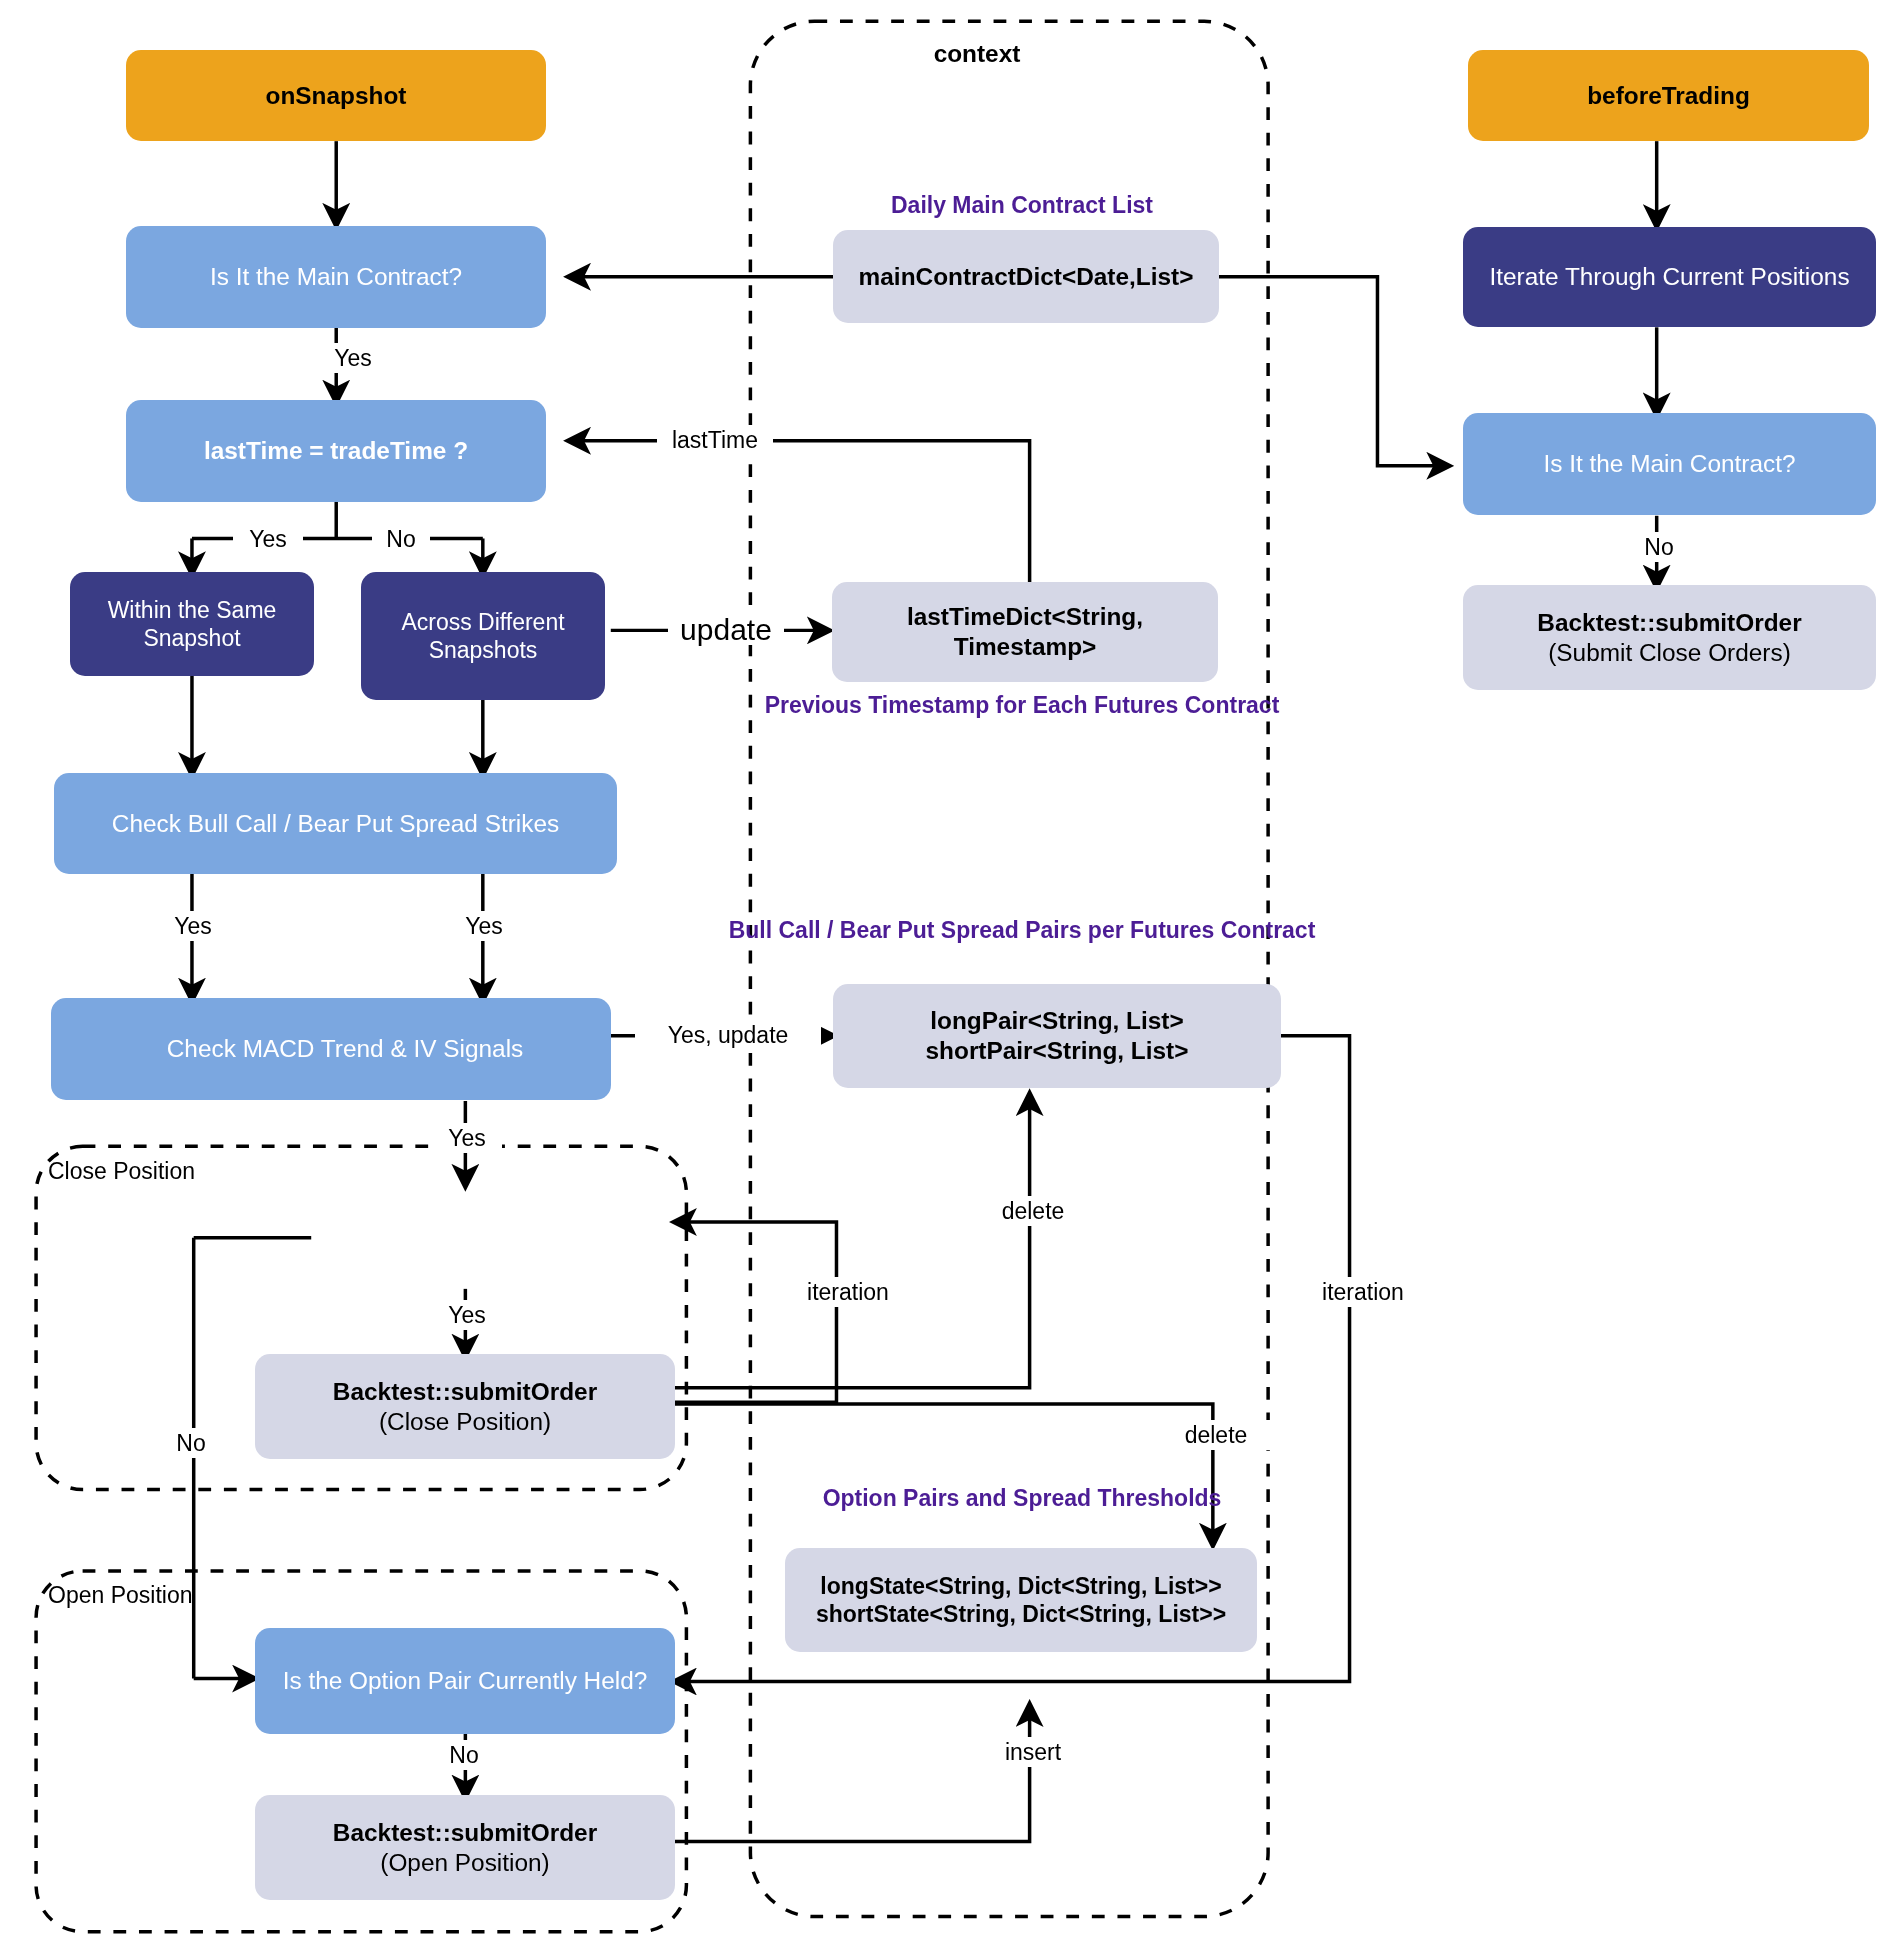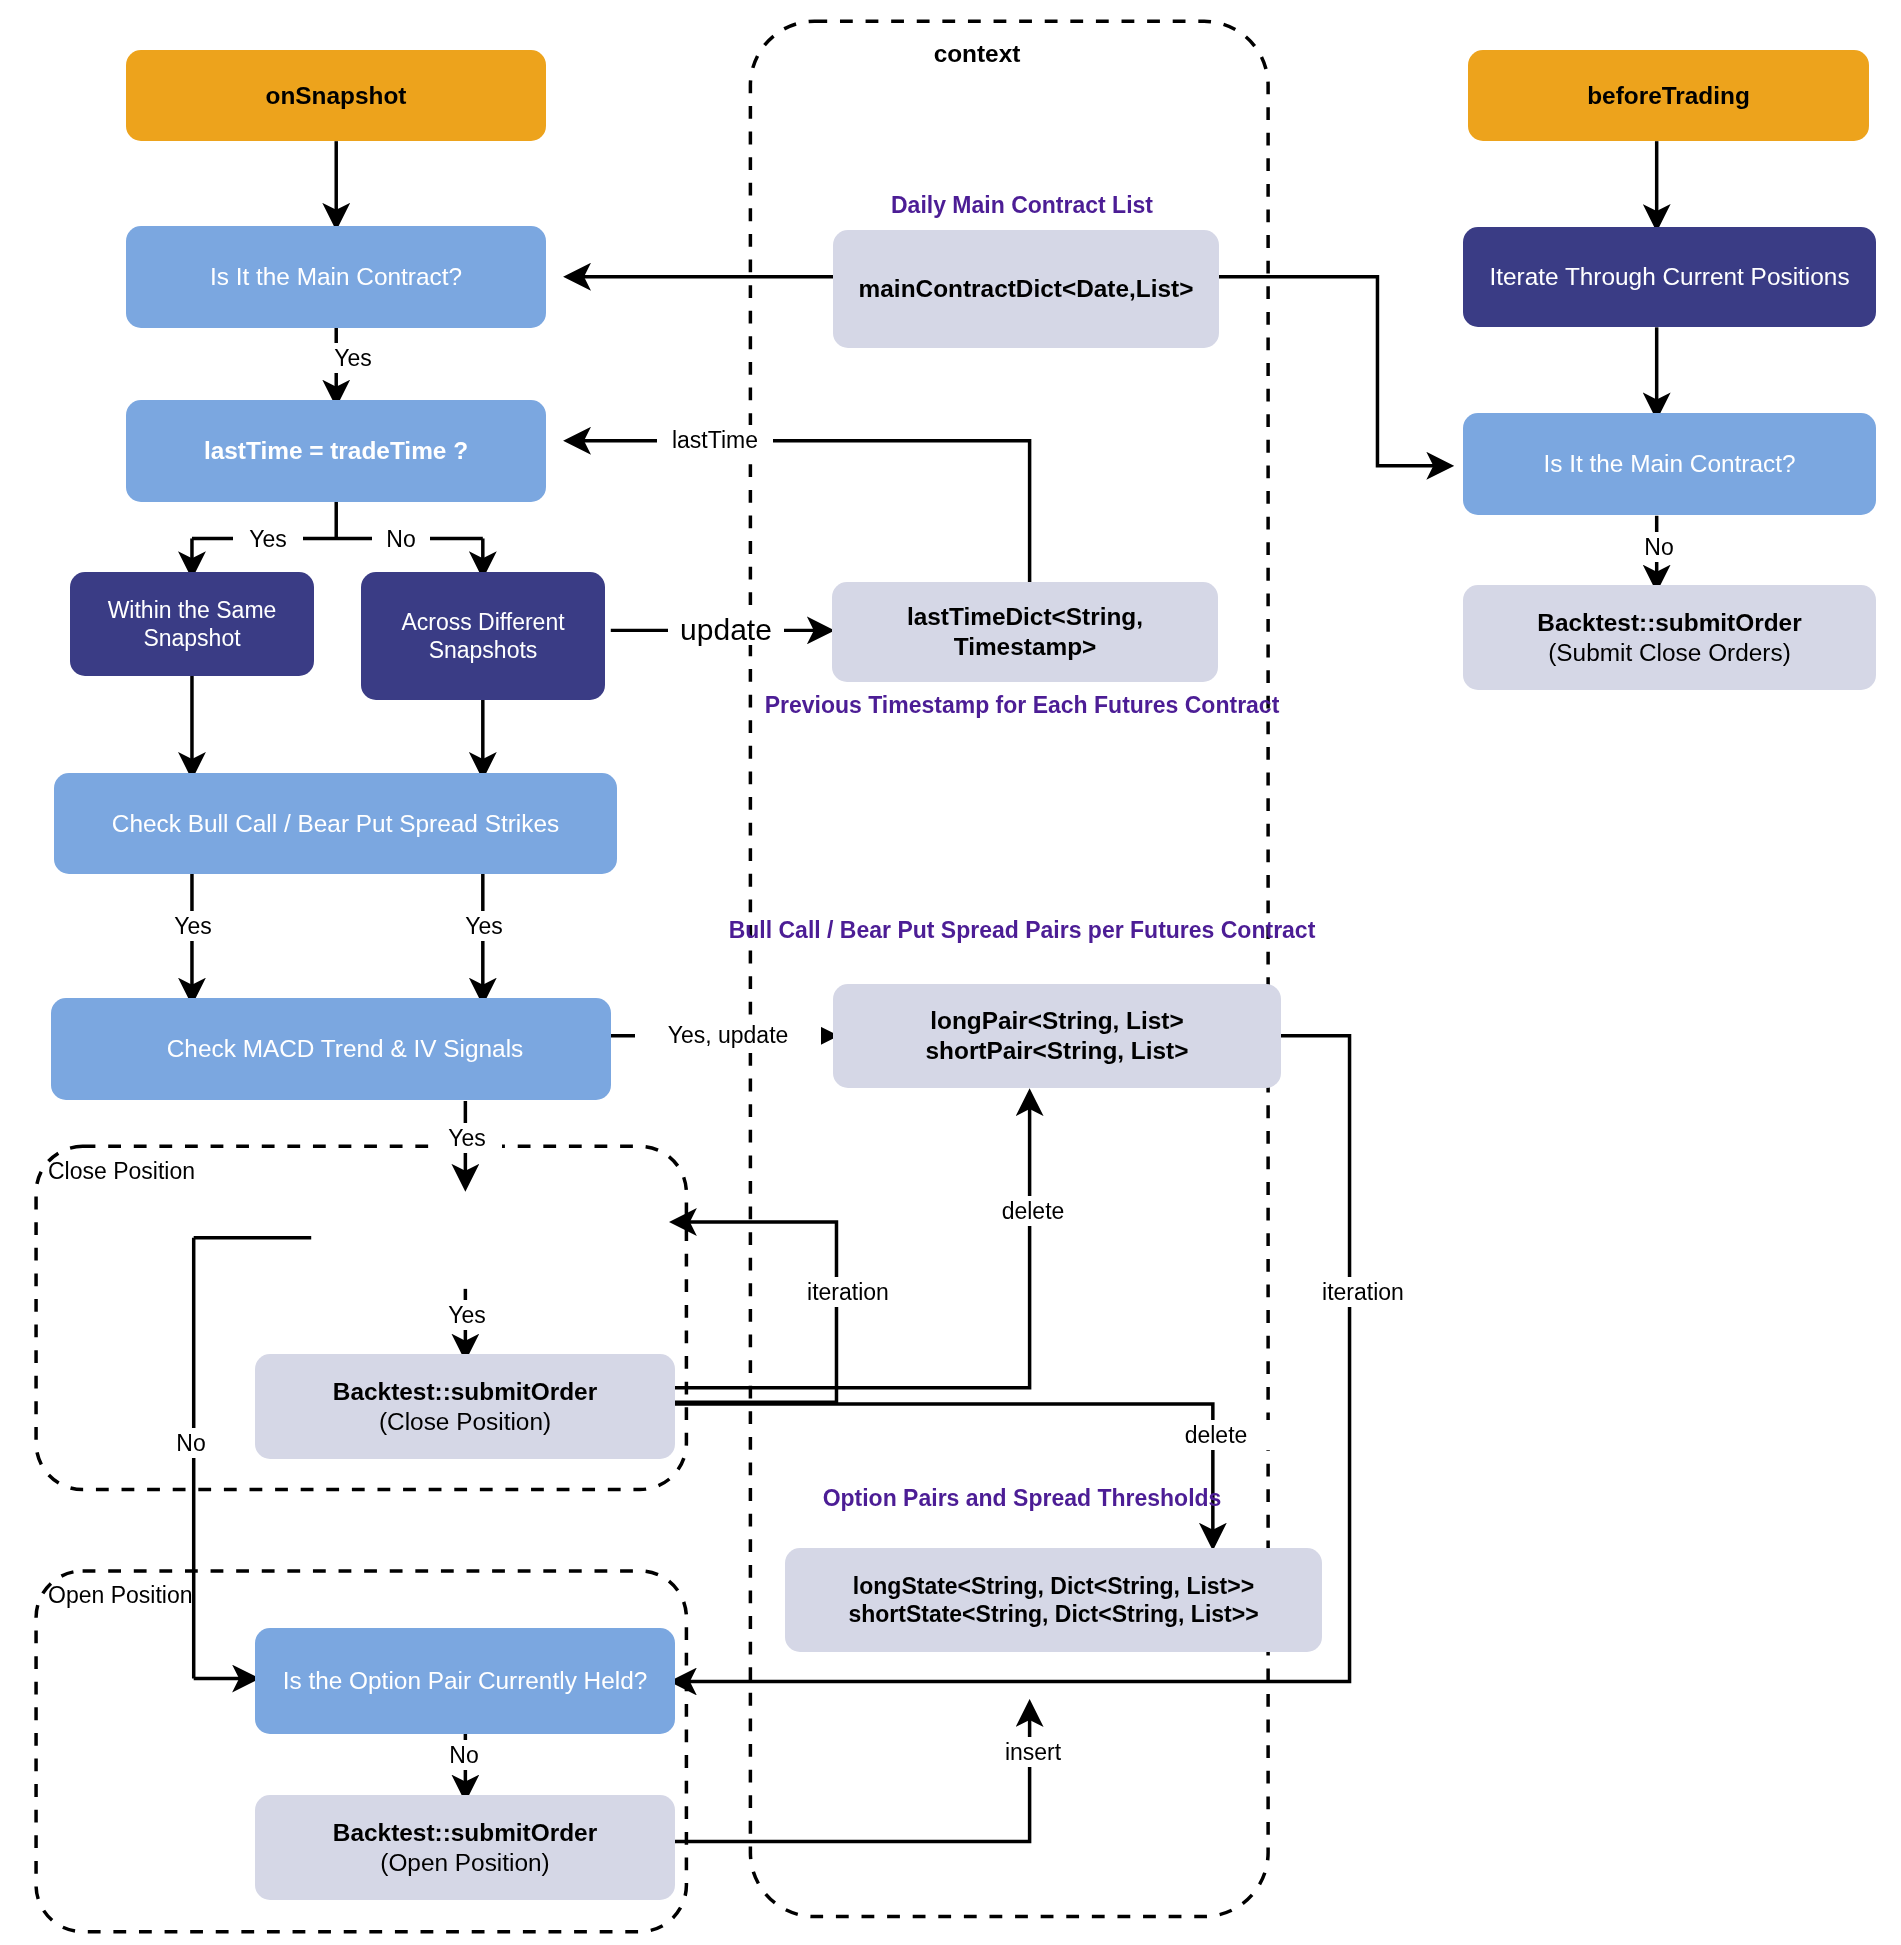--- a/index.html
+++ b/index.html
@@ -109,30 +109,30 @@
     <span class="sub">(Close Position)</span>
   </div>
 
   <div class="node blue" style="left:255px;top:1628px;width:420px;height:106px;font-size:24.4px;padding:0 17.5px;">Is the Option Pair Currently Held?</div>
 
   <div class="node grey" style="left:255px;top:1795px;width:420px;height:105px;font-size:24.4px;flex-direction:column;">
     <span>Backtest::submitOrder</span>
     <span class="sub">(Open Position)</span>
   </div>
 
-  <div class="node grey" style="left:833px;top:230px;width:386px;height:118px;font-size:24.4px;">mainContractDict&lt;Date,List&gt;</div>
+  <div class="node grey" style="left:833px;top:230px;width:386px;height:93px;font-size:24.4px;">mainContractDict&lt;Date,List&gt;</div>
 
   <div class="node grey" style="left:832px;top:582px;width:386px;height:100px;font-size:24.4px;padding:0 41px;">lastTimeDict&lt;String, Timestamp&gt;</div>
 
   <div class="node grey" style="left:833px;top:984px;width:448px;height:104px;font-size:24.4px;flex-direction:column;">
     <span>longPair&lt;String, List&gt;</span>
     <span>shortPair&lt;String, List&gt;</span>
   </div>
 
-  <div class="node grey" style="left:785px;top:1548px;width:537px;height:104px;font-size:23px;flex-direction:column;">
+  <div class="node grey" style="left:785px;top:1548px;width:472px;height:104px;font-size:23px;flex-direction:column;">
     <span>longState&lt;String, Dict&lt;String, List&gt;&gt;</span>
     <span>shortState&lt;String, Dict&lt;String, List&gt;&gt;</span>
   </div>
 
   <div class="node orange" style="left:1468px;top:50px;width:401px;height:91px;font-size:24.4px;">beforeTrading</div>
 
   <div class="node darkblue" style="left:1463px;top:227px;width:413px;height:100px;font-size:24.4px;">Iterate Through Current Positions</div>
 
   <div class="node blue" style="left:1463px;top:413px;width:413px;height:102px;font-size:24.4px;">Is It the Main Contract?</div>
 

